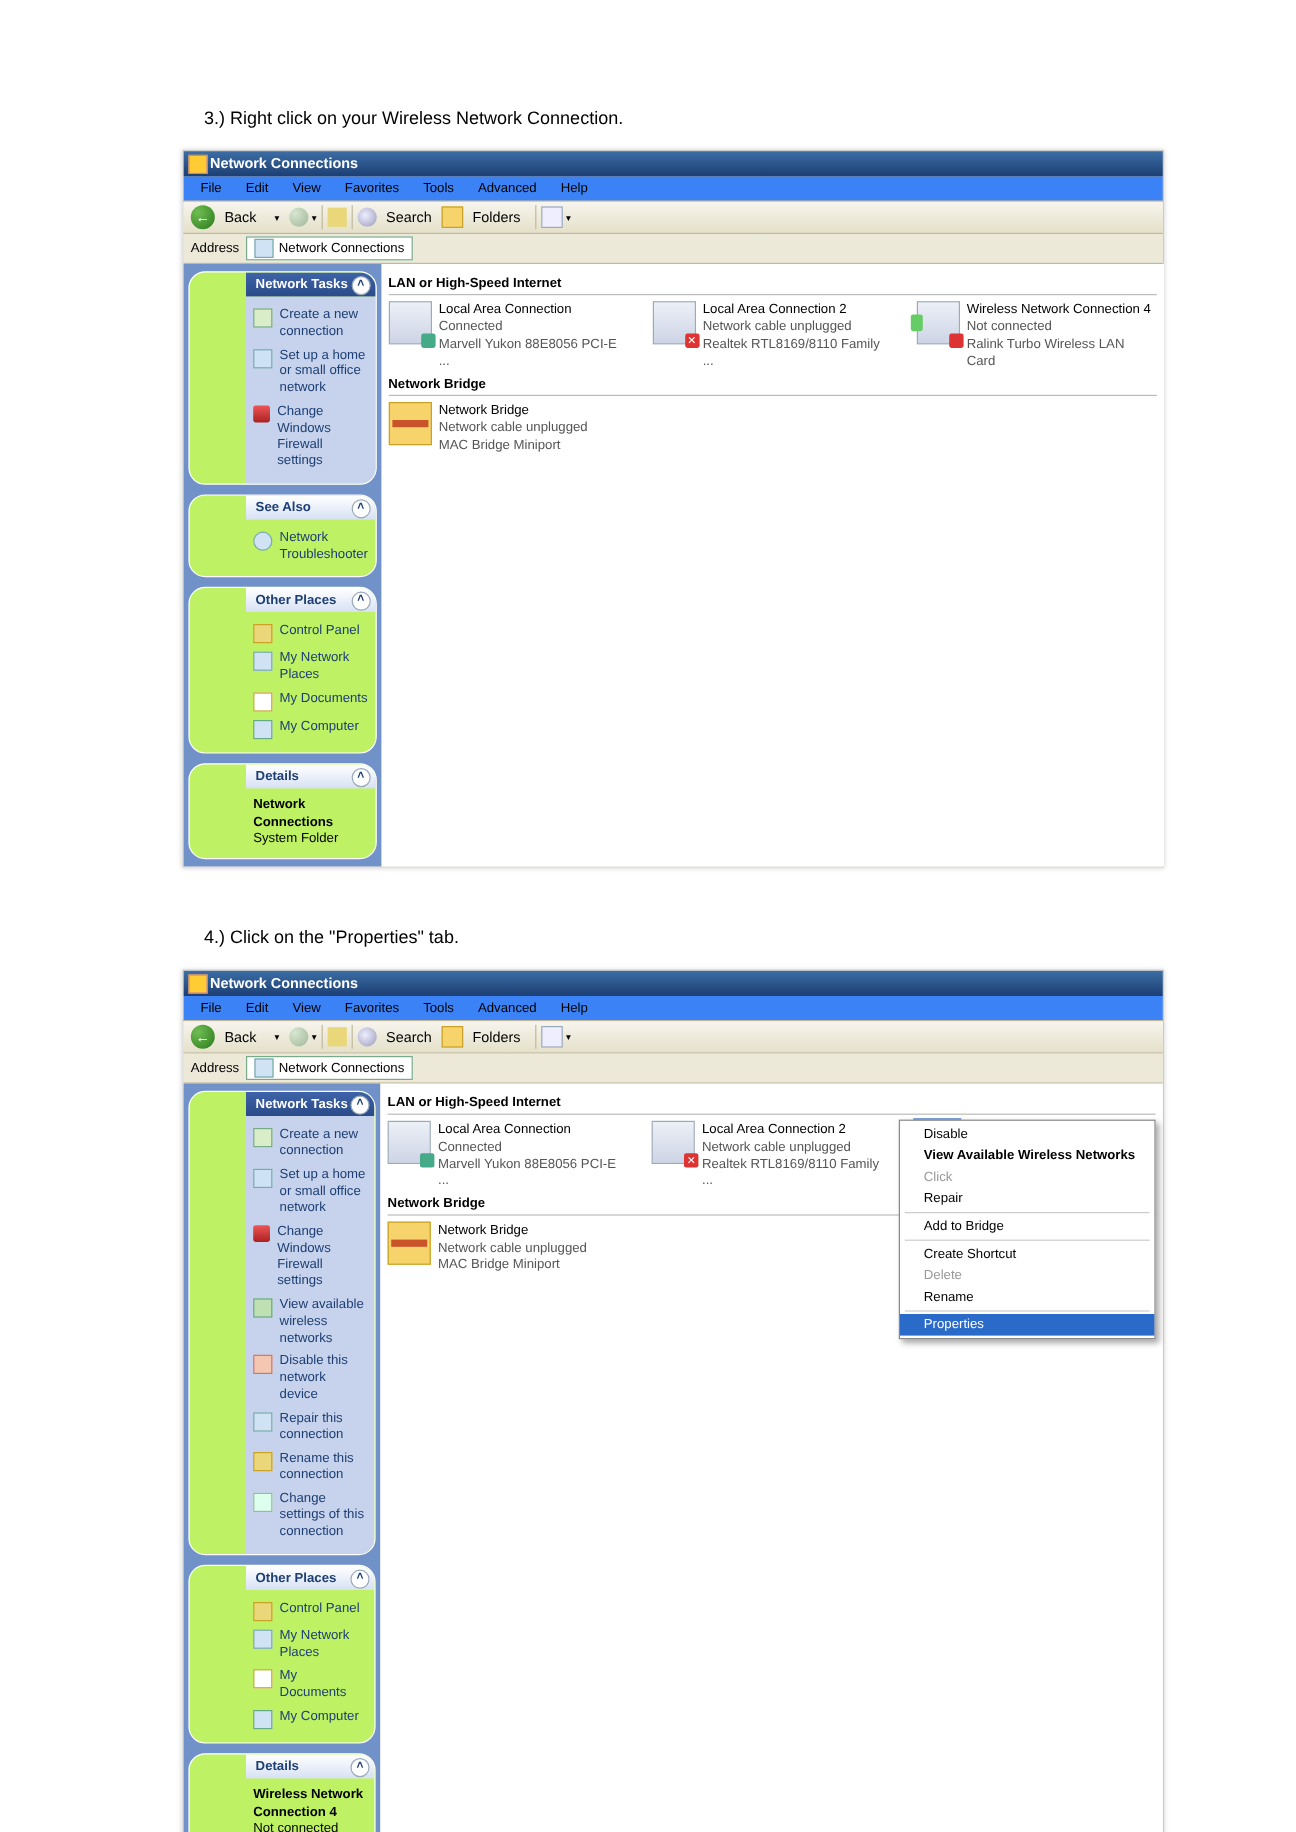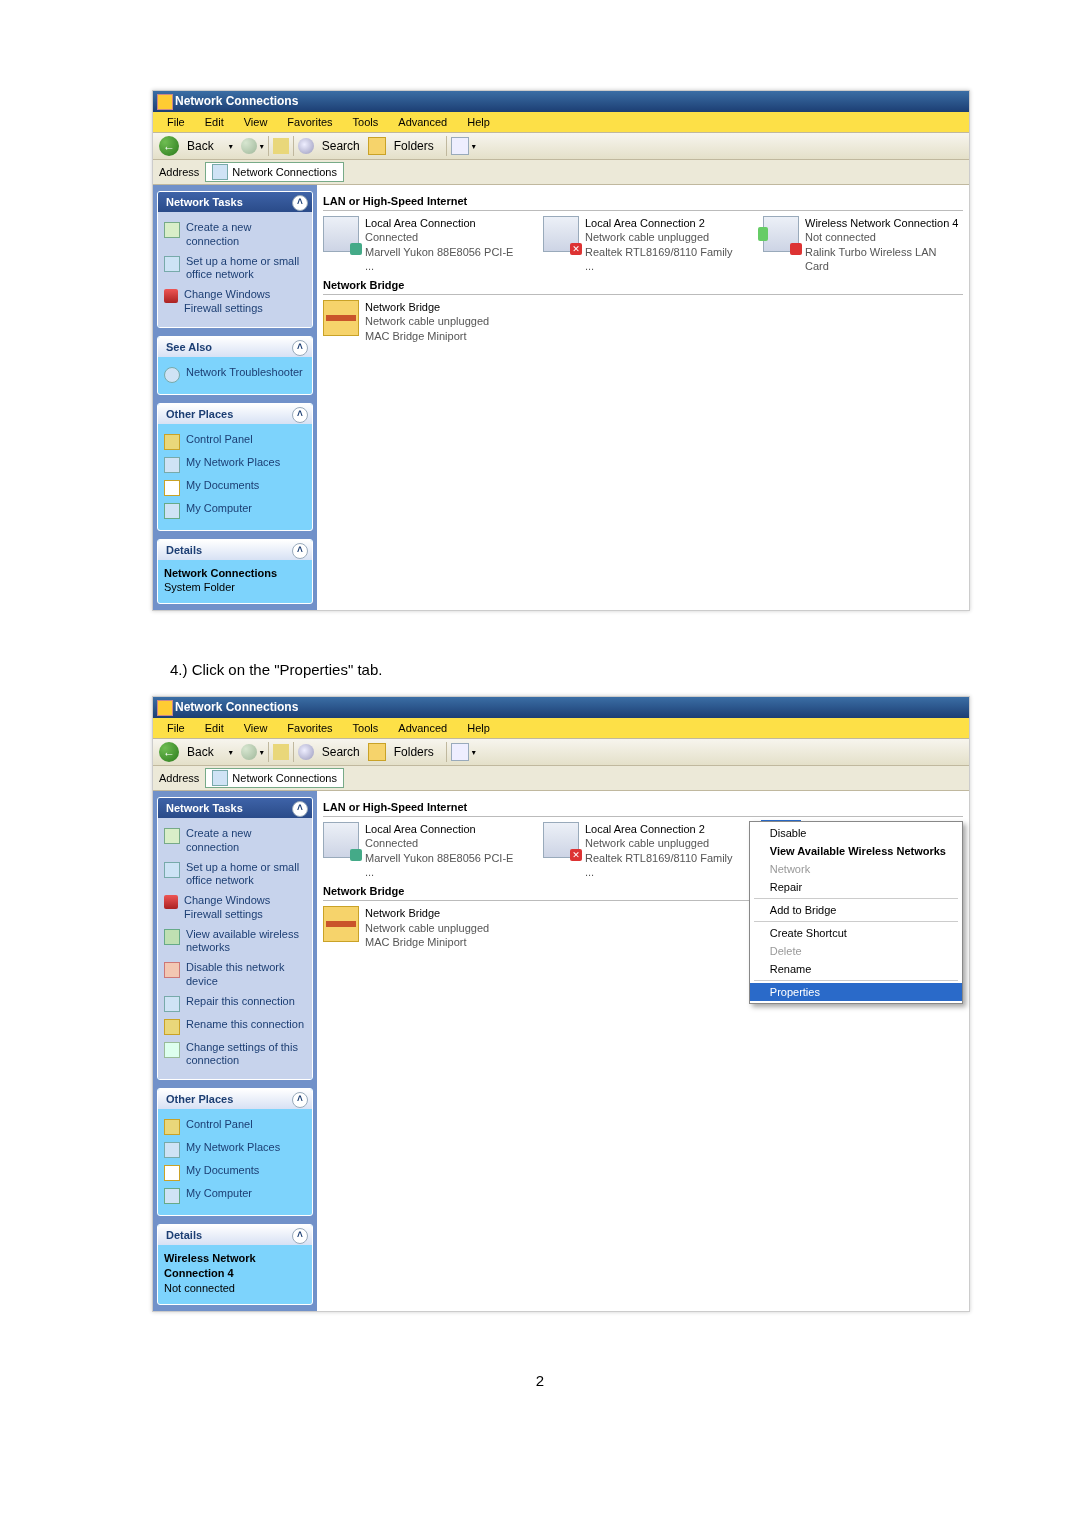--- a/index.html
+++ b/index.html
@@ -58,21 +58,21 @@
     padding: 3px 6px 4px 22px;
     font-weight: bold;
     position: relative;
   }
   .titlebar::before{
     content:""; position:absolute; left:4px; top:3px; width:14px; height:14px;
     background:#ffcc33; border:1px solid #c88;
   }
   
   .menubar {
-    background:#fde047; display:flex; padding:2px 4px; font-size:11px; border-bottom:1px solid #c0b89e;
+    background:#3b82f6; display:flex; padding:2px 4px; font-size:11px; border-bottom:1px solid #c0b89e;
   }
   .menubar span{ padding:2px 10px; }
   
   .toolbar {
     background:linear-gradient(#f7f5ee,#e4e0c9);
     border-bottom:1px solid #c0b89e;
     display:flex; align-items:center; padding:3px 6px; font-size:12px;
   }
   .tb-back{
     display:flex; align-items:center; gap:4px;
@@ -91,21 +91,21 @@
     background:#ece9d8; border-bottom:1px solid #c0b89e;
     display:flex; align-items:center; padding:2px 6px; font-size:11px; gap:6px;
   }
   .addrbox{
     flex:0 0 auto; background:#fff; border:1px solid #7a8; padding:1px 6px; display:flex; align-items:center; gap:4px;
   }
   .addrbox .ic{width:14px;height:14px;background:#cfe3f5;border:1px solid #7aa;}
   
   .shot-body{display:flex;}
   .sidebar{ width:165px; background:#7191c9; padding:6px 4px 6px 4px; display:flex; flex-direction:column; gap:8px;}
-  .pnl{ background:#7dd3fc; border:1px solid #fff; border-radius:3px; overflow:hidden;}
+  .pnl{ background:#bef264; border:1px solid #fff; border-radius:14px; overflow:hidden;padding-left:47px;}
   .pnl-head{
     background:linear-gradient(#fff,#d7e1f4); color:#1c3e73; font-weight:bold; font-size:11px;
     padding:4px 20px 4px 8px; position:relative;
   }
   .pnl-head.dark{ background:linear-gradient(#3e63a8,#2a4b89); color:#fff;}
   .pnl-head .chev{
     position:absolute; right:4px; top:3px; width:14px;height:14px; border:1px solid #9ab; border-radius:8px;
     background:#fff; color:#1c3e73; font-size:10px; line-height:12px; text-align:center;
   }
   .pnl-body{ padding:6px 6px 8px 6px; font-size:11px; color:#1c3e73;}
@@ -161,20 +161,21 @@
   .relbox{position:relative;}
 
   .arrow-down{font-size:8px; padding-left:3px;}
 </style>
 </head>
 <body>
 
 <div class="page">
 
 
+  <div class="step-text">3.)  Right click on your Wireless Network Connection.</div>
 
   <div class="shotwrap">
     <div class="shot">
       <div class="titlebar">Network Connections</div>
       <div class="menubar">
         <span>File</span>
         <span>Edit</span>
         <span>View</span>
         <span>Favorites</span>
         <span>Tools</span>
@@ -424,21 +425,21 @@
           <div class="conn-row">
             <div class="conn">
               <div class="big big-br"></div>
               <div class="conn-txt"><span class="t">Network Bridge</span><br><span class="s">Network cable unplugged</span><br><span class="s">MAC Bridge Miniport</span></div>
             </div>
           </div>
 
           <div class="ctx" style="right:6px; top:30px;">
             <div class="mi">Disable</div>
             <div class="mi b">View Available Wireless Networks</div>
-            <div class="mi dis">Network</div>
+            <div class="mi dis">Click</div>
             <div class="mi">Repair</div>
             <hr>
             <div class="mi">Add to Bridge</div>
             <hr>
             <div class="mi">Create Shortcut</div>
             <div class="mi dis">Delete</div>
             <div class="mi">Rename</div>
             <hr>
             <div class="mi hi">Properties</div>
           </div>

